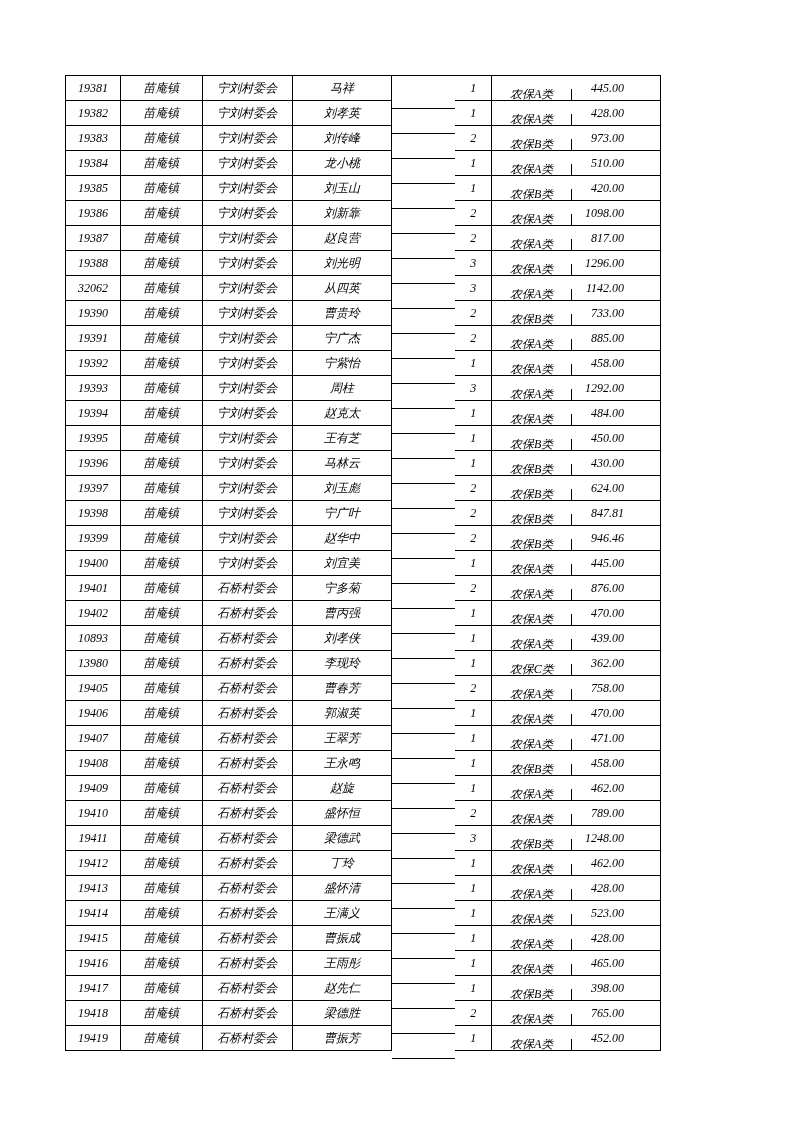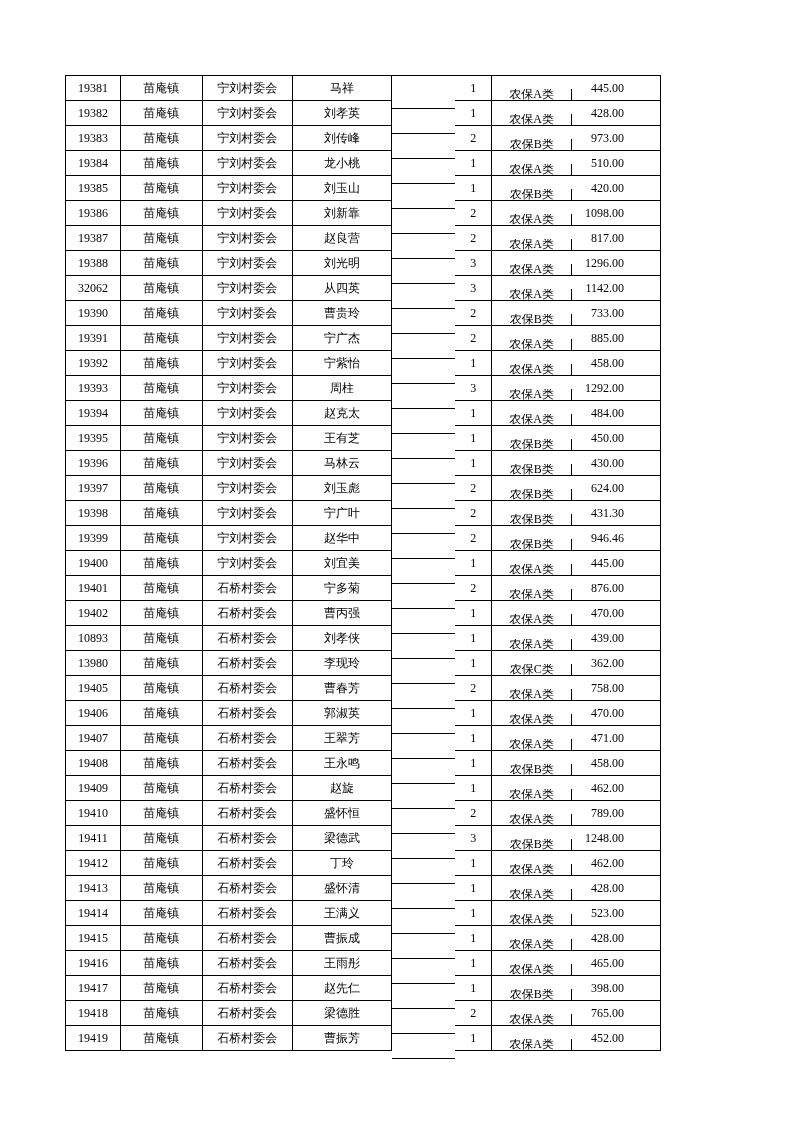--- a/index.html
+++ b/index.html
@@ -13,20 +13,21 @@
     width: 793px; height: 1122px;
     background: #ffffff;
     overflow: hidden;
   }
   .table {
     position: absolute;
     left: 65px; top: 75px;
     width: 596px;
     border-top: 1px solid #000;
     border-left: 1px solid #000;
+    font-style: italic;
   }
   .row { display: flex; height: 25px; }
   .cell {
     border-right: 1px solid #000;
     border-bottom: 1px solid #000;
     display: flex;
     align-items: center;
     justify-content: center;
     font-size: 12px;
     color: #000;
@@ -219,21 +220,21 @@
           <div class="cell col-7">624.00</div>
         </div>
         <div class="row">
           <div class="cell col-0">19398</div>
           <div class="cell col-1">苗庵镇</div>
           <div class="cell col-2">宁刘村委会</div>
           <div class="cell col-3">宁广叶</div>
           <div class="cell col-4">农村</div>
           <div class="cell col-5">2</div>
           <div class="cell col-6">农保B类</div>
-          <div class="cell col-7">431.30</div>
+          <div class="cell col-7">847.81</div>
         </div>
         <div class="row">
           <div class="cell col-0">19399</div>
           <div class="cell col-1">苗庵镇</div>
           <div class="cell col-2">宁刘村委会</div>
           <div class="cell col-3">赵华中</div>
           <div class="cell col-4">农村</div>
           <div class="cell col-5">2</div>
           <div class="cell col-6">农保B类</div>
           <div class="cell col-7">946.46</div>

